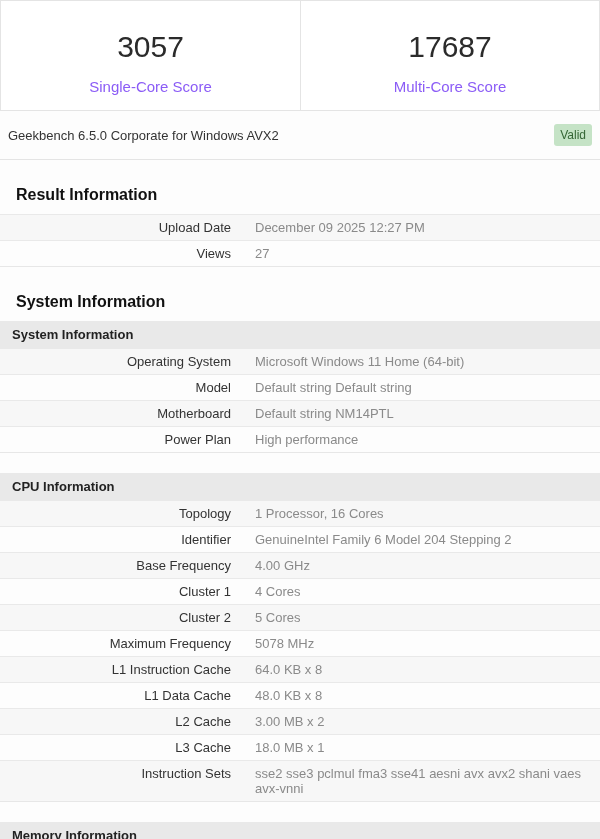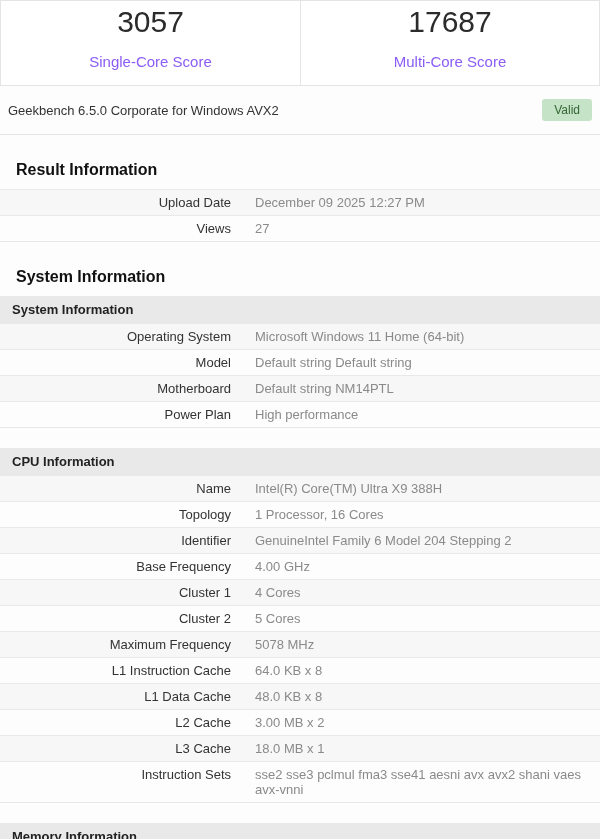--- a/index.html
+++ b/index.html
@@ -14,21 +14,21 @@
 
   
   .score-panel {
     display: flex;
     background: #fff;
     border: 1px solid #e4e4e4;
   }
   .score-cell {
     flex: 1 1 50%;
     text-align: center;
-    padding: 4px 0 15px 0;
+    padding: 29px 0 15px 0;
   }
   .score-cell + .score-cell { border-left: 1px solid #e4e4e4; }
   .score-value {
     font-size: 30px;
     font-weight: 400;
     color: #2b2b2b;
     line-height: 1.1;
   }
   .score-label {
     font-size: 15px;
@@ -41,21 +41,21 @@
     display: flex;
     align-items: center;
     justify-content: space-between;
     padding: 13px 8px;
     border-bottom: 1px solid #e4e4e4;
     gap: 17px;
   }
   .caption-text { font-size: 13px; color: #333; }
   .valid-badge {
     font-size: 12px;
-    padding: 4px 12px;
+    padding: 4px 6px;
     border-radius: 3px;
     background: #c5e3c6;
     color: #356635;
   }
 
   
   .section-heading {
     font-size: 16px;
     font-weight: bold;
     color: #111;
@@ -159,24 +159,20 @@
   </table>
 
   <table class="info-table">
     <thead>
       <tr>
         <th class="table-bar" colspan="2">CPU Information</th>
       </tr>
     </thead>
     <tbody>
       <tr>
-        <td class="row-label">Name</td>
-        <td class="row-value">Intel(R) Core(TM) Ultra X9 388H</td>
-      </tr>
-      <tr>
         <td class="row-label">Topology</td>
         <td class="row-value">1 Processor, 16 Cores</td>
       </tr>
       <tr>
         <td class="row-label">Identifier</td>
         <td class="row-value">GenuineIntel Family 6 Model 204 Stepping 2</td>
       </tr>
       <tr>
         <td class="row-label">Base Frequency</td>
         <td class="row-value">4.00 GHz</td>

